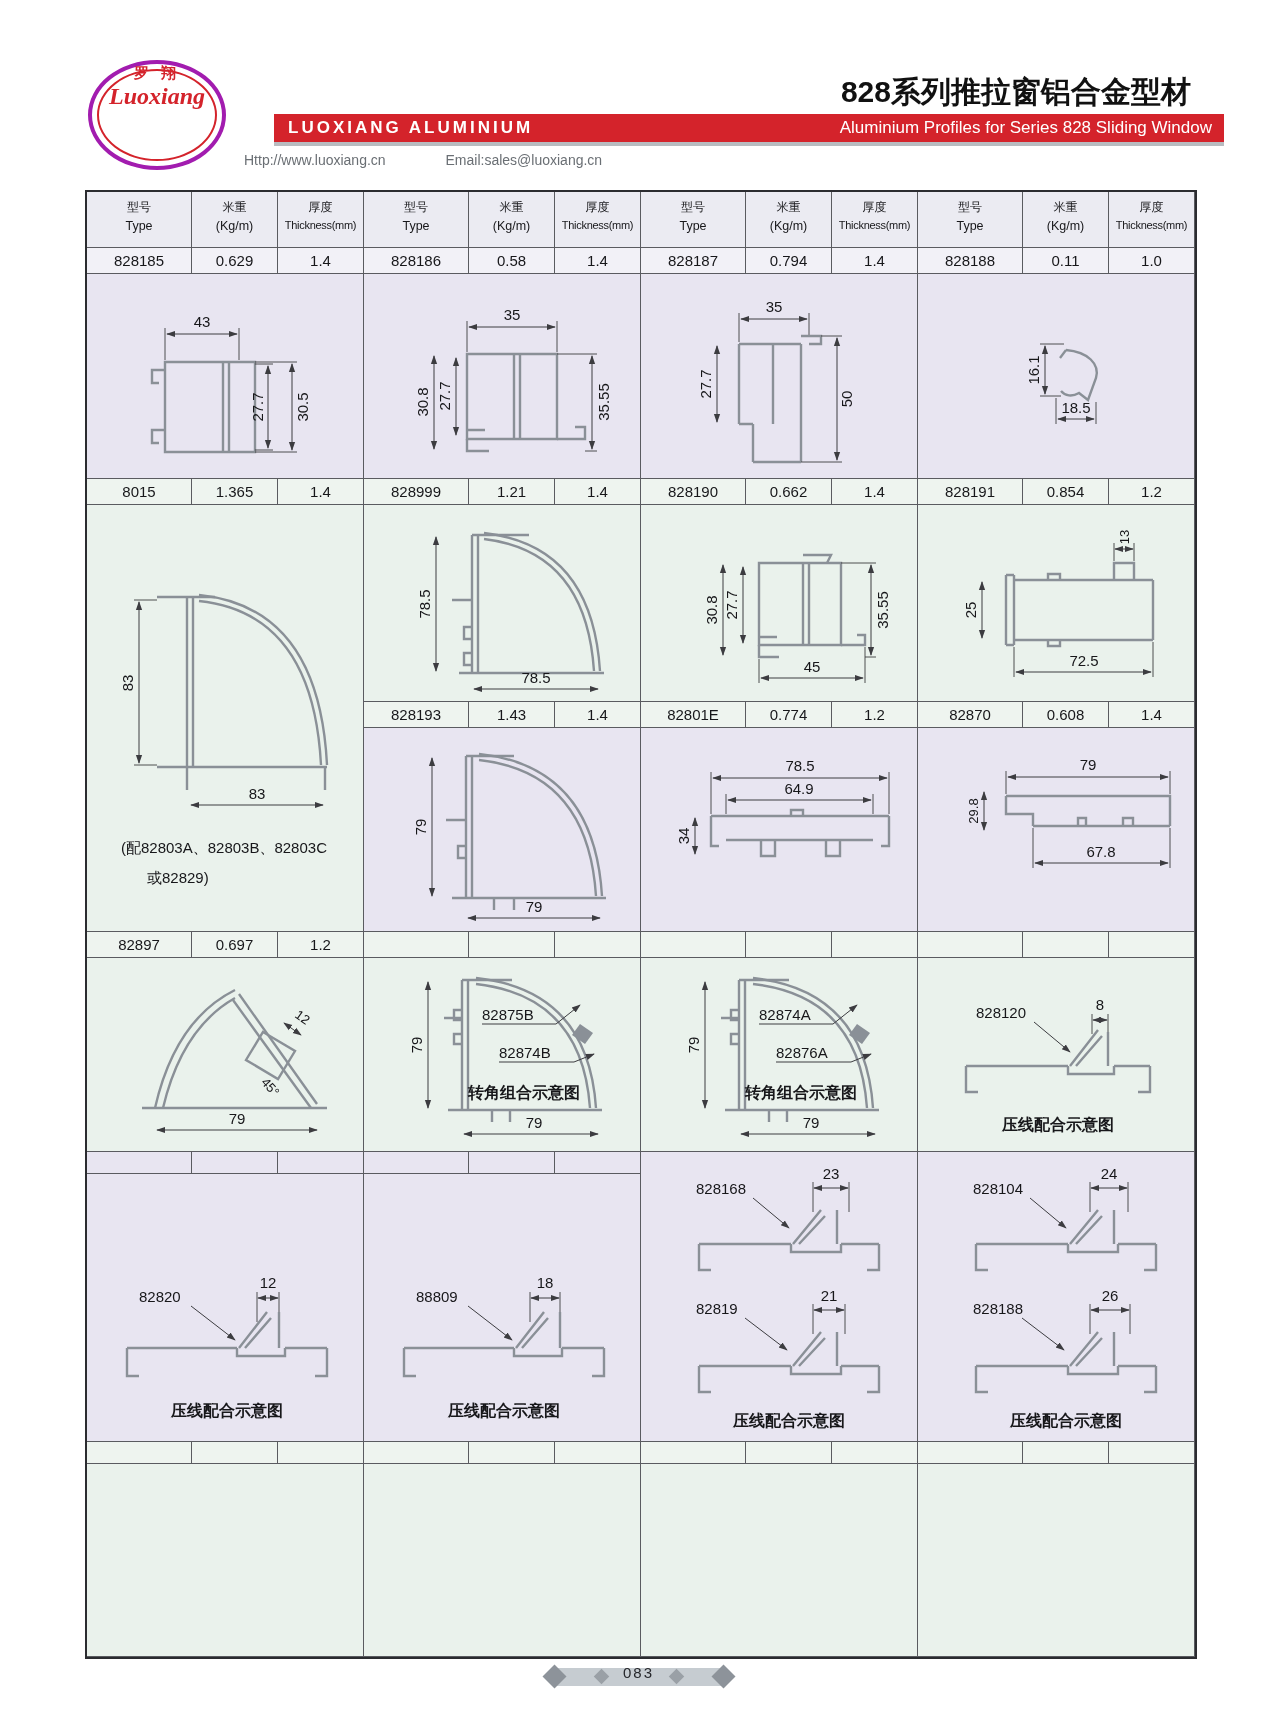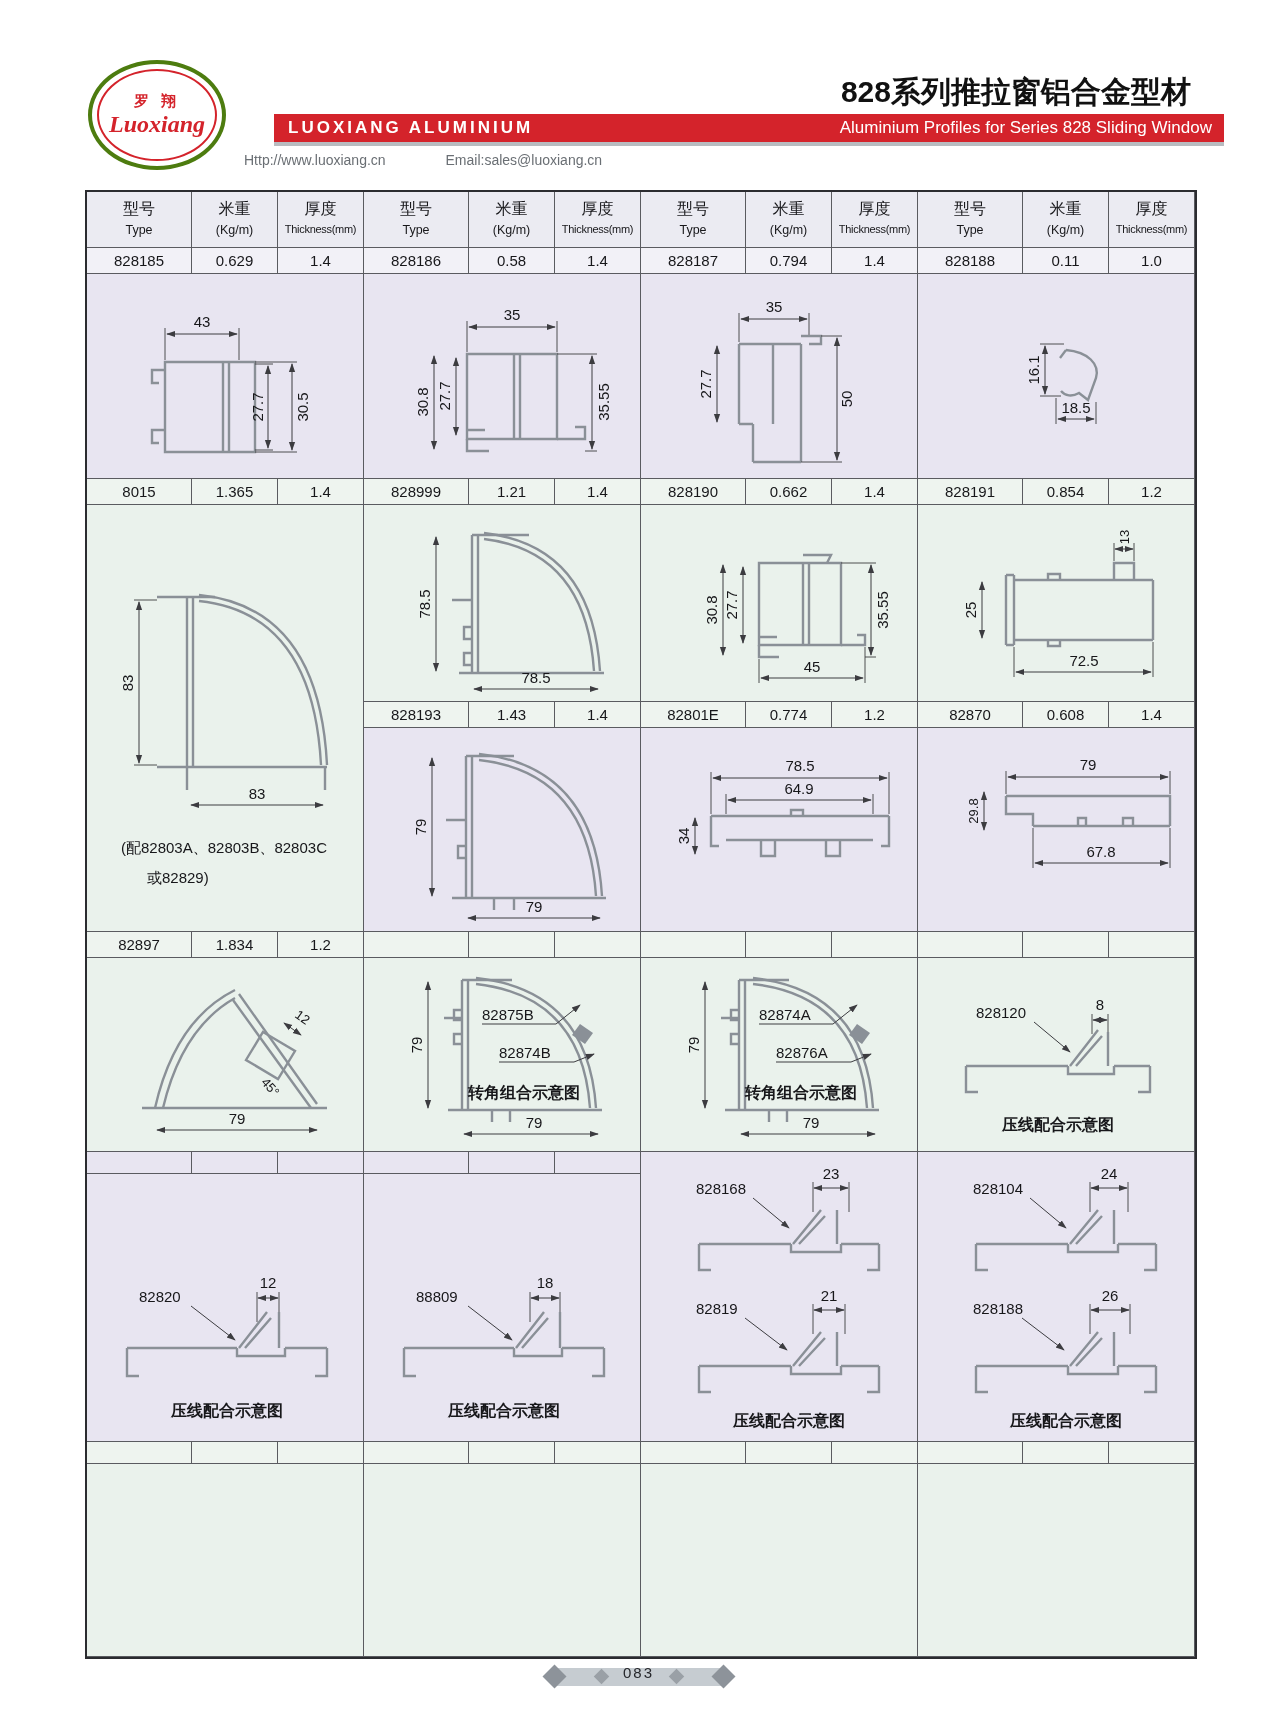--- a/index.html
+++ b/index.html
@@ -1,22 +1,22 @@
 <!DOCTYPE html>
 <html><head>
 <meta charset="utf-8">
 <style>
   html,body { margin:0; padding:0; background:#ffffff; }
   .page { position:relative; width:1277px; height:1718px; background:#fff;
           font-family:"Liberation Sans", sans-serif; color:#17171a; overflow:hidden; }
 
   
   .logo { position:absolute; left:88px; top:60px; width:130px; height:102px;
-          border:4px solid #4d7c0f; border-radius:50%;
-          display:flex; flex-direction:column; align-items:center; justify-content:center; }
+          border:4px solid #a21caf; border-radius:50%;
+          display:flex; flex-direction:column; align-items:center; justify-content:flex-start; }
   .logo .inner { position:absolute; left:5px; top:5px; right:5px; bottom:5px;
                  border:2px solid #d4232b; border-radius:50%; }
   .logo .zh { color:#d4232b; font-weight:bold; font-size:15px; letter-spacing:4px; z-index:1; }
   .logo .script { color:#d4232b; font-family:"Liberation Serif", serif; font-style:italic;
                   font-weight:bold; font-size:24px; z-index:1; }
   .cn-title { position:absolute; left:242px; top:46px; font-size:54px; font-weight:bold;
               letter-spacing:16px; color:#111; }
   .series-zh { position:absolute; right:86px; top:72px; font-size:30px; font-weight:bold; color:#111; }
   .red-bar { position:absolute; left:242px; top:114px; width:950px; height:28px;
              background:#d4232b; box-shadow:0 4px 0 #b8bcc0;
@@ -27,21 +27,21 @@
   .contact span { margin-right:56px; }
 
   
   .grid { position:absolute; left:85px; top:190px;
           display:grid;
           grid-template-columns:105px 86px 86px 105px 86px 86px 105px 86px 86px 105px 86px 86px;
           grid-template-rows:56px 26px 205px 26px 197px 26px 204px 26px 194px 22px 268px 22px 193px;
           border:2px solid #2b2c30; background:#fff; }
   .c { border-right:1px solid #5a5b60; border-bottom:1px solid #5a5b60; position:relative; overflow:hidden; }
   .hdr { background:#ebebf2; text-align:center; padding-top:7px; }
-  .hdr .zh { font-size:16px; }
+  .hdr .zh { font-size:12px; }
   .hdr .en { font-size:12.5px; margin-top:3px; }
   .hdr .en.sm { font-size:11px; letter-spacing:-0.3px; }
   .vlav { background:#f2f1f7; text-align:center; font-size:15px; line-height:25px; }
   .vmint { background:#eef4ef; text-align:center; font-size:15px; line-height:25px; }
   .lav { background:#e8e5f1; }
   .mint { background:#eaf2ec; }
 
   
   svg { display:block; }
   .pf  { fill:none; stroke:#8a9097; stroke-width:2.4; }
@@ -353,21 +353,21 @@
         <line class="dl" x1="66" y1="64" x2="66" y2="102"></line>
         <text class="dts" transform="translate(60,83) rotate(-90)" text-anchor="middle">29.8</text>
         <line class="xl" x1="115" y1="100" x2="115" y2="140"></line>
           <line class="xl" x1="252" y1="100" x2="252" y2="140"></line>
         <line class="dl" x1="117" y1="135" x2="250" y2="135"></line>
         <text class="dt" x="183" y="129" text-anchor="middle">67.8</text>
       </svg>
     </div>
 
     <div class="c vmint" style="grid-area:8/1/9/2">82897</div>
-    <div class="c vmint" style="grid-area:8/2/9/3">1.834</div>
+    <div class="c vmint" style="grid-area:8/2/9/3">0.697</div>
     <div class="c vmint" style="grid-area:8/3/9/4">1.2</div>
     <div class="c vmint" style="grid-area:8/4/9/5"></div>
     <div class="c vmint" style="grid-area:8/5/9/6"></div>
     <div class="c vmint" style="grid-area:8/6/9/7"></div>
     <div class="c vmint" style="grid-area:8/7/9/8"></div>
     <div class="c vmint" style="grid-area:8/8/9/9"></div>
     <div class="c vmint" style="grid-area:8/9/9/10"></div>
     <div class="c vmint" style="grid-area:8/10/9/11"></div>
     <div class="c vmint" style="grid-area:8/11/9/12"></div>
     <div class="c vmint" style="grid-area:8/12/9/13"></div>

